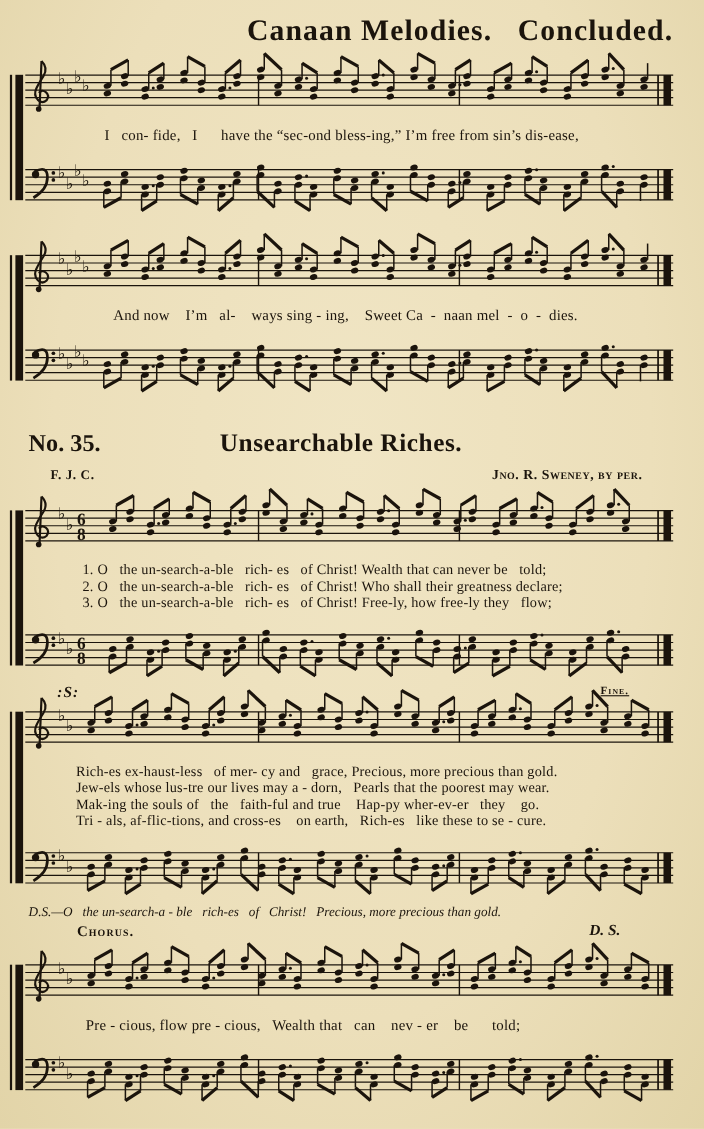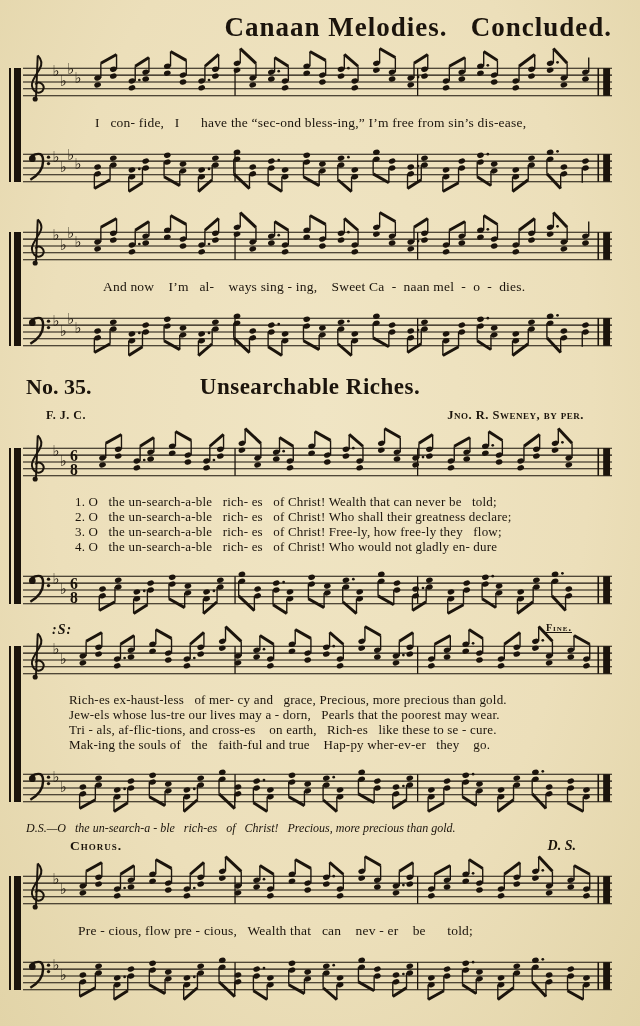--- a/index.html
+++ b/index.html
@@ -22,38 +22,38 @@
   .system::after{content:"";position:absolute;left:6px;top:20px;bottom:16px;width:7px;background:#1b140c;}
   svg.staff{display:block;width:589px;height:64px;overflow:visible;}
 
   .lyric-line{
     white-space:pre-wrap;font-weight:400;font-size:13.5px;line-height:22px;height:22px;
     letter-spacing:.2px;
   }
   .verse-block{padding:2px 0;}
   .verse-block .lyric-line{line-height:15px;height:15px;font-size:13px;}
 
-  .h2-head{position:relative;height:32px;margin-top:12px;}
+  .h2-head{position:relative;height:32px;margin-top:28px;}
   .h2-number{position:absolute;left:18px;top:0;font-weight:700;font-size:22px;}
   .h2-title{text-align:center;font-weight:700;font-size:23px;letter-spacing:.5px;}
   .credits{position:relative;height:20px;margin-top:2px;}
   .credit-author{position:absolute;left:38px;font-weight:700;font-size:12px;letter-spacing:.5px;font-family:Liberation Serif, serif;}
   .credit-composer{position:absolute;right:28px;font-weight:700;font-size:12.5px;font-variant:small-caps;letter-spacing:.5px;text-align:right;}
 
   .staff-label{position:absolute;font-weight:700;z-index:2;}
   .segno{left:44px;top:-4px;font-size:14px;font-style:italic;letter-spacing:1px;}
   .fine{right:40px;top:-4px;font-size:10px;font-variant:small-caps;letter-spacing:1px;text-decoration:underline;}
 
   .ds-line{
     white-space:pre-wrap;font-style:italic;font-weight:400;font-size:12px;
     height:20px;line-height:20px;padding-left:18px;
   }
   .label-row{position:relative;height:18px;}
   .chorus-label{position:absolute;left:62px;font-weight:700;font-size:13.5px;font-variant:small-caps;letter-spacing:1px;}
-  .ds-label{position:absolute;right:36px;font-weight:700;font-style:italic;font-size:14px;}
+  .ds-label{position:absolute;right:48px;font-weight:700;font-style:italic;font-size:14px;}
 
   .m-t6{margin-top:6px;} .m-t14{margin-top:14px;}
 </style>
 </head>
 <body>
 
 <div class="sheet">
 
   <div class="hymn-title">Canaan Melodies.   Concluded.</div>
 
@@ -701,21 +701,20 @@
         <circle cx="549.5" cy="14" r="1.4" fill="#1b140c"></circle>
         <ellipse cx="556" cy="30" rx="3.5" ry="2.6" fill="#1b140c" transform="rotate(-18 556 30)"></ellipse>
         <ellipse cx="556" cy="37" rx="3.5" ry="2.6" fill="#1b140c" transform="rotate(-18 556 37)"></ellipse>
         <line x1="559.3" y1="30" x2="559.3" y2="15" stroke="#1b140c" stroke-width="1.4"></line>
         <line x1="545.3" y1="0" x2="559.3" y2="15" stroke="#1b140c" stroke-width="3"></line>
       </svg>
     <div class="verse-block">
       <div class="lyric-line" style="padding-left:52px">1. O   the un-search-a-ble   rich- es   of Christ! Wealth that can never be   told;</div>
       <div class="lyric-line" style="padding-left:52px">2. O   the un-search-a-ble   rich- es   of Christ! Who shall their greatness declare;</div>
       <div class="lyric-line" style="padding-left:52px">3. O   the un-search-a-ble   rich- es   of Christ! Free-ly, how free-ly they   flow;</div>
-      <div class="lyric-line" style="padding-left:52px">4. O   the un-search-a-ble   rich- es   of Christ! Who would not gladly en- dure</div>
     </div>
     <svg class="staff" viewBox="0 0 600 64">
         <line x1="0" y1="20" x2="600" y2="20" stroke="#1b140c" stroke-width="1.1"></line>
         <line x1="0" y1="27" x2="600" y2="27" stroke="#1b140c" stroke-width="1.1"></line>
         <line x1="0" y1="34" x2="600" y2="34" stroke="#1b140c" stroke-width="1.1"></line>
         <line x1="0" y1="41" x2="600" y2="41" stroke="#1b140c" stroke-width="1.1"></line>
         <line x1="0" y1="48" x2="600" y2="48" stroke="#1b140c" stroke-width="1.1"></line>
         <circle cx="9.5" cy="24.5" r="3.4" fill="#1b140c"></circle>
         <path d="M8.5 22 Q20.5 15.5 20.5 27 Q20.5 38.5 7.5 46" fill="none" stroke="#1b140c" stroke-width="2.5"></path>
         <circle cx="26" cy="23" r="1.7" fill="#1b140c"></circle>
@@ -963,22 +962,22 @@
         <ellipse cx="558" cy="31" rx="3.5" ry="2.6" fill="#1b140c" transform="rotate(-18 558 31)"></ellipse>
         <line x1="561.3" y1="24" x2="561.3" y2="9" stroke="#1b140c" stroke-width="1.4"></line>
         <ellipse cx="574" cy="33" rx="3.5" ry="2.6" fill="#1b140c" transform="rotate(-18 574 33)"></ellipse>
         <ellipse cx="574" cy="40" rx="3.5" ry="2.6" fill="#1b140c" transform="rotate(-18 574 40)"></ellipse>
         <line x1="577.3" y1="33" x2="577.3" y2="18" stroke="#1b140c" stroke-width="1.4"></line>
         <line x1="561.3" y1="9" x2="577.3" y2="18" stroke="#1b140c" stroke-width="3"></line>
       </svg>
     <div class="verse-block">
       <div class="lyric-line" style="padding-left:46px">Rich-es ex-haust-less   of mer- cy and   grace, Precious, more precious than gold.</div>
       <div class="lyric-line" style="padding-left:46px">Jew-els whose lus-tre our lives may a - dorn,   Pearls that the poorest may wear.</div>
+      <div class="lyric-line" style="padding-left:46px">Mak-ing the souls of   the   faith-ful and true    Hap-py wher-ev-er   they    go.</div>
       <div class="lyric-line" style="padding-left:46px">Tri - als, af-flic-tions, and cross-es    on earth,   Rich-es   like these to se - cure.</div>
-      <div class="lyric-line" style="padding-left:46px">Mak-ing the souls of   the   faith-ful and true    Hap-py wher-ev-er   they    go.</div>
     </div>
     <svg class="staff" viewBox="0 0 600 64">
         <line x1="0" y1="20" x2="600" y2="20" stroke="#1b140c" stroke-width="1.1"></line>
         <line x1="0" y1="27" x2="600" y2="27" stroke="#1b140c" stroke-width="1.1"></line>
         <line x1="0" y1="34" x2="600" y2="34" stroke="#1b140c" stroke-width="1.1"></line>
         <line x1="0" y1="41" x2="600" y2="41" stroke="#1b140c" stroke-width="1.1"></line>
         <line x1="0" y1="48" x2="600" y2="48" stroke="#1b140c" stroke-width="1.1"></line>
         <circle cx="9.5" cy="24.5" r="3.4" fill="#1b140c"></circle>
         <path d="M8.5 22 Q20.5 15.5 20.5 27 Q20.5 38.5 7.5 46" fill="none" stroke="#1b140c" stroke-width="2.5"></path>
         <circle cx="26" cy="23" r="1.7" fill="#1b140c"></circle>

